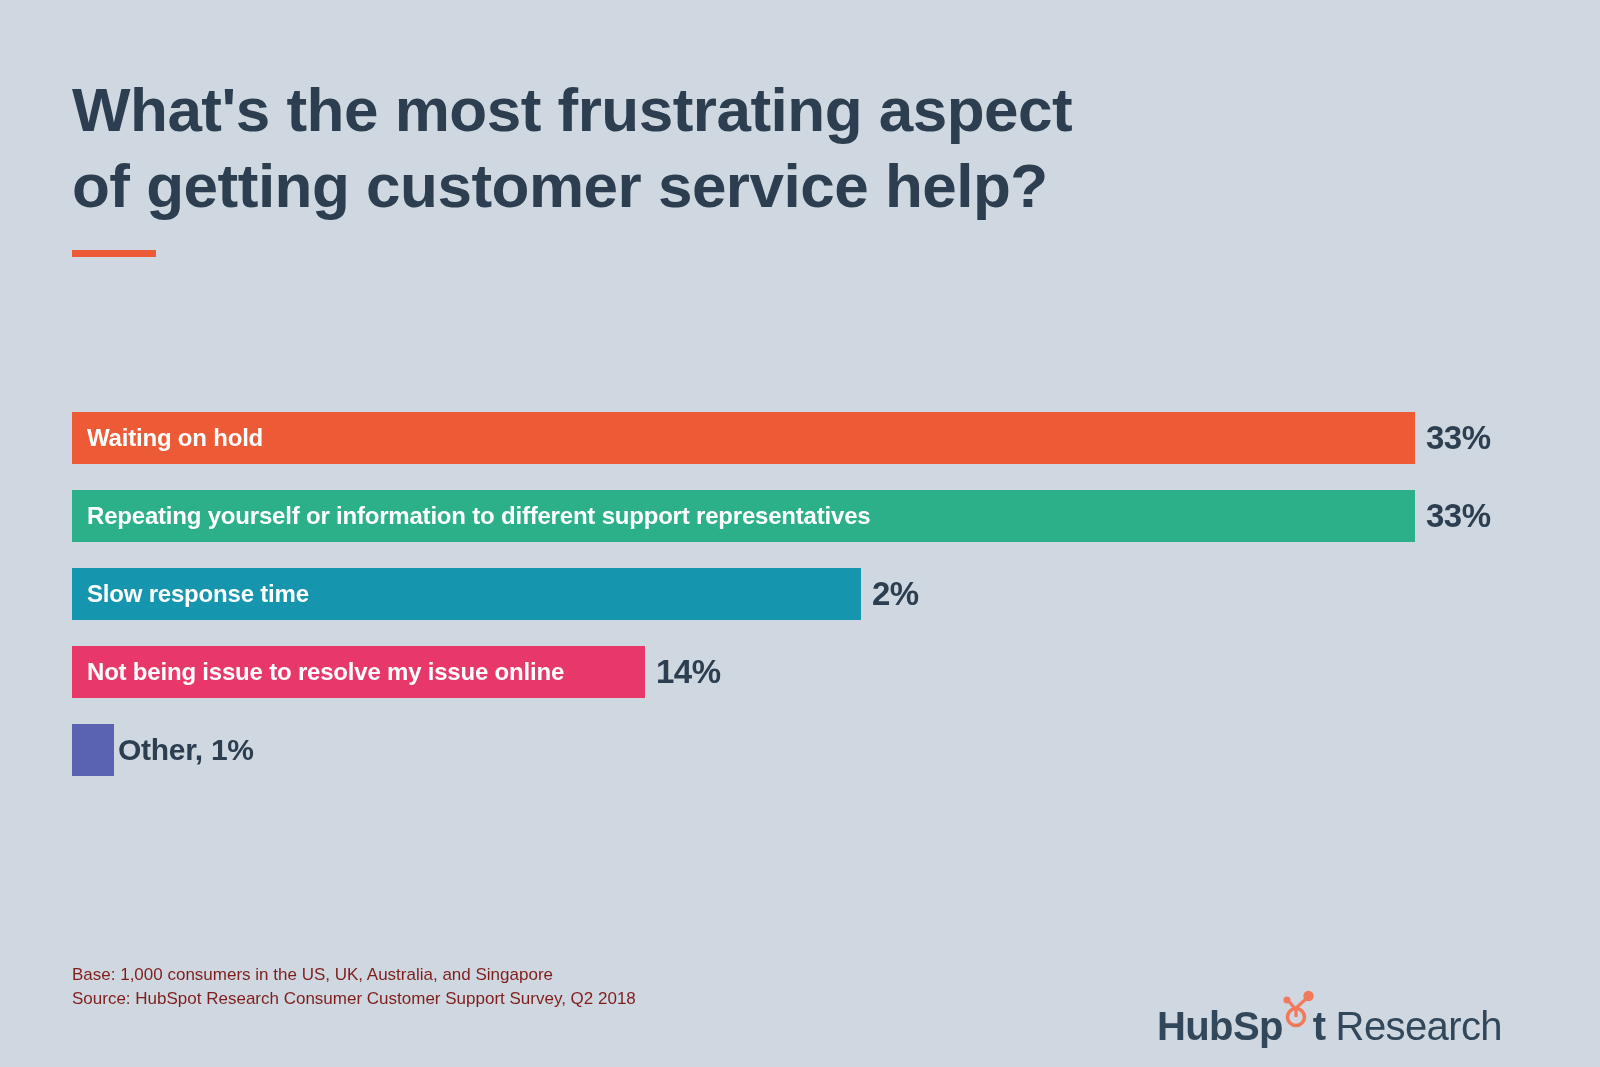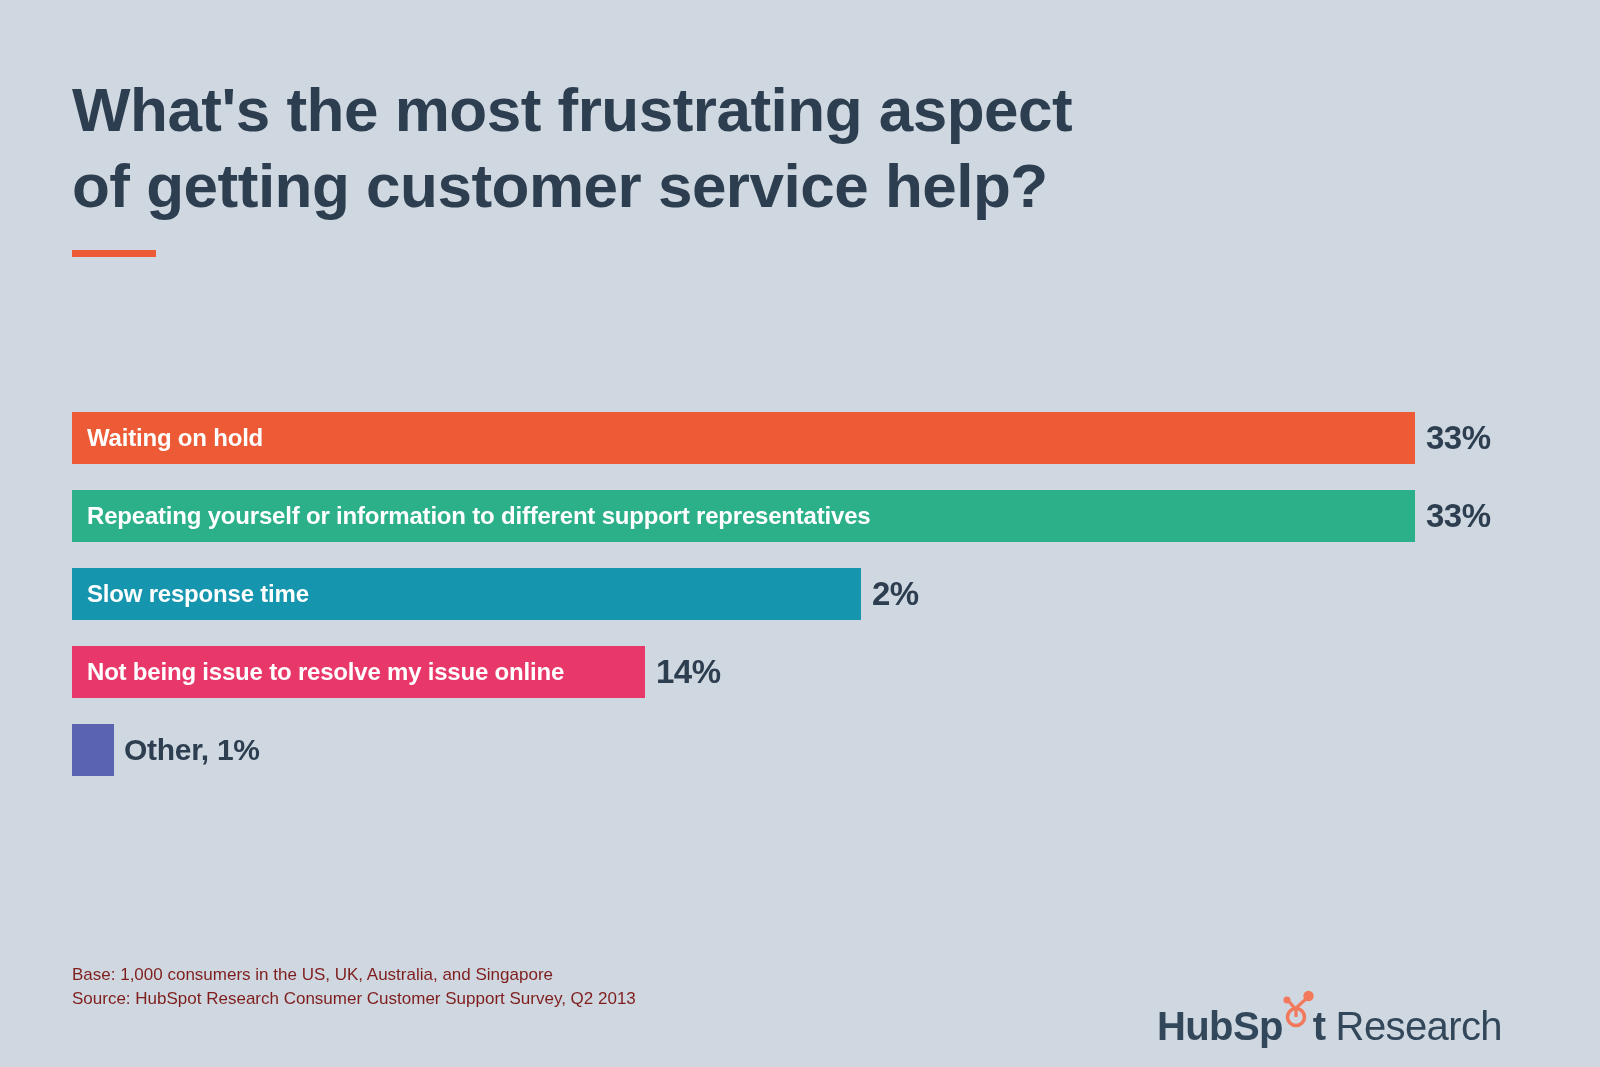--- a/index.html
+++ b/index.html
@@ -94,21 +94,21 @@
   }
   .swatch {
     width: 42px;
     height: 52px;
     flex: none;
   }
   .swatch-label {
     font-size: 30px;
     font-weight: bold;
     color: #2d3e50;
-    margin-left: 10px;
+    margin-left: 4px;
     letter-spacing: -0.3px;
     white-space: nowrap;
   }
 
   
   .footer {
     position: absolute;
     left: 72px;
     bottom: 56px;
   }
@@ -202,21 +202,21 @@
 
     <div class="swatch-row">
       <div class="swatch" style="background:#5a63af;"></div>
       <span class="swatch-label">Other, 1%</span>
     </div>
 
   </div>
 
   <div class="footer">
     <div class="footer-line">Base: 1,000 consumers in the US, UK, Australia, and Singapore</div>
-    <div class="footer-line">Source: HubSpot Research Consumer Customer Support Survey, Q2 2013</div>
+    <div class="footer-line">Source: HubSpot Research Consumer Customer Support Survey, Q2 2018</div>
   </div>
 
   <div class="logo">
     <span class="logo-wordmark">
       <span class="logo-hubsp">HubSp</span>
       <span class="logo-sprocket">
         <svg width="36" height="46" viewBox="0 0 36 46" xmlns="http://www.w3.org/2000/svg">
           <g fill="none" stroke="#f2795c" stroke-width="3.2">
             <path d="M16 33 L16 24 L27 14"></path>
           </g>

